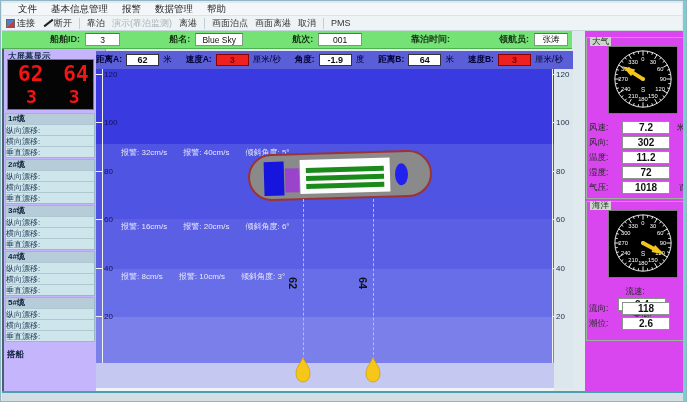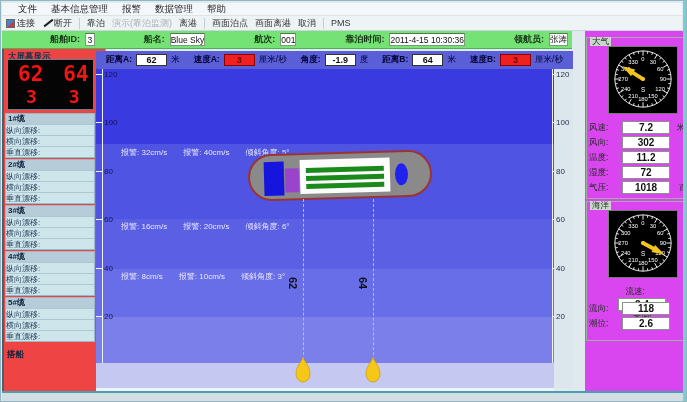--- a/index.html
+++ b/index.html
@@ -31,39 +31,39 @@
               background:#74e274; border-bottom:1px solid #4eb04e;
               display:flex; align-items:center; gap:5px; padding:0 4px;
               font-size:9px; }
   .glabel { font-weight:bold; color:#173517; white-space:nowrap;padding-left:44px; }
   .gbox { background:#fff; border:1px solid #7c9a7c; border-top-color:#567456;
           height:13px; font-size:8.5px; color:#111; display:flex; align-items:center;
           justify-content:center; white-space:nowrap; }
 
   
   .sidebar { position:absolute; left:1px; top:48px; width:104px; height:342px;
-             background:#ef4444; border-right:1px solid #8fa9b6; border-left:2px solid #47616e; }
+             background:#c4b5fd; border-right:1px solid #8fa9b6; border-left:2px solid #47616e; }
   .dtitle { position:absolute; left:4px; top:2px; font-size:8.5px; font-weight:bold; color:#16304a; }
   .dbox { position:absolute; left:3px; top:10px; width:87px; height:51px; background:#050505;
           border:1px solid #6a7d88; }
   .drow { position:absolute; display:flex; width:100%; }
   .dig { font-family:"DejaVu Sans Mono", monospace; font-weight:bold; color:#f31414; line-height:1; }
   .cgroups { position:absolute; left:1px; top:64px; width:90px; }
   .cgroup { border:1px solid #9cb8c6; margin-bottom:1px; }
   .cghead { height:10px; font-size:8px; font-weight:bold; color:#10233d; padding-left:2px;
             background:#b6cdd9; line-height:10px; }
   .crow { height:11px; background:#cfe5ec; border-top:1px solid #aec8d2; font-size:8px;
           color:#1d3a55; padding-left:0; line-height:11px; }
   .statusrow { position:absolute; left:3px; top:300px; font-size:8.5px; font-weight:bold;
                color:#10233d; display:flex; gap:10px; }
 
   
   .measure { position:absolute; left:95px; top:50px; width:477px; height:18px;
              background:#5a5fd8; display:flex; align-items:center; gap:4px;
-             padding-left:10px; font-size:8.5px; }
+             font-size:8.5px; }
   .mlabel { color:#000030; font-weight:bold; white-space:nowrap; }
   .mbox { width:36px; height:12px; background:#fff; border:1px solid #333;
           font-size:9px; font-weight:bold; color:#111; text-align:center; line-height:11px; }
   .mbox.alert { background:#ee2020; border-color:#8a0000; color:#6d0505; }
   .munit { color:#000030; margin-right:10px; white-space:nowrap; }
 
   
   .plot { position:absolute; left:95px; top:68px; width:458px; height:319px; overflow:hidden; }
   .band { position:absolute; left:0; width:100%; }
   .alarmrow { position:absolute; left:25px; display:flex; gap:16px; font-size:8px; color:#e8e8fa; }
@@ -152,21 +152,20 @@
       </div>
     </div>
   <div class="greenbar" id="greenbar">
       <div class="glabel">船舶ID:</div>
       <div class="gbox" style="width: 64px;">3</div>
       <div class="glabel">船名:</div>
       <div class="gbox" style="width: 88px;">Blue Sky</div>
       <div class="glabel">航次:</div>
       <div class="gbox" style="width: 80px;">001</div>
       <div class="glabel">靠泊时间:</div>
-      <div class="gbox" style="width: 96px;">2011-4-15 10:30:36</div>
       <div class="glabel">领航员:</div>
       <div class="gbox" style="width: 62px;">张涛</div>
     </div>
 
   <div class="sidebar">
     <div class="dtitle">大屏幕显示</div>
     <div class="dbox" id="dbox">
         <div class="drow" style="top: 4px; padding-left: 10px; gap: 20px;">
           <span class="dig" style="font-size: 21px; color: rgb(243, 20, 20);">62</span>
           <span class="dig" style="font-size: 21px; color: rgb(243, 20, 20);">64</span>

